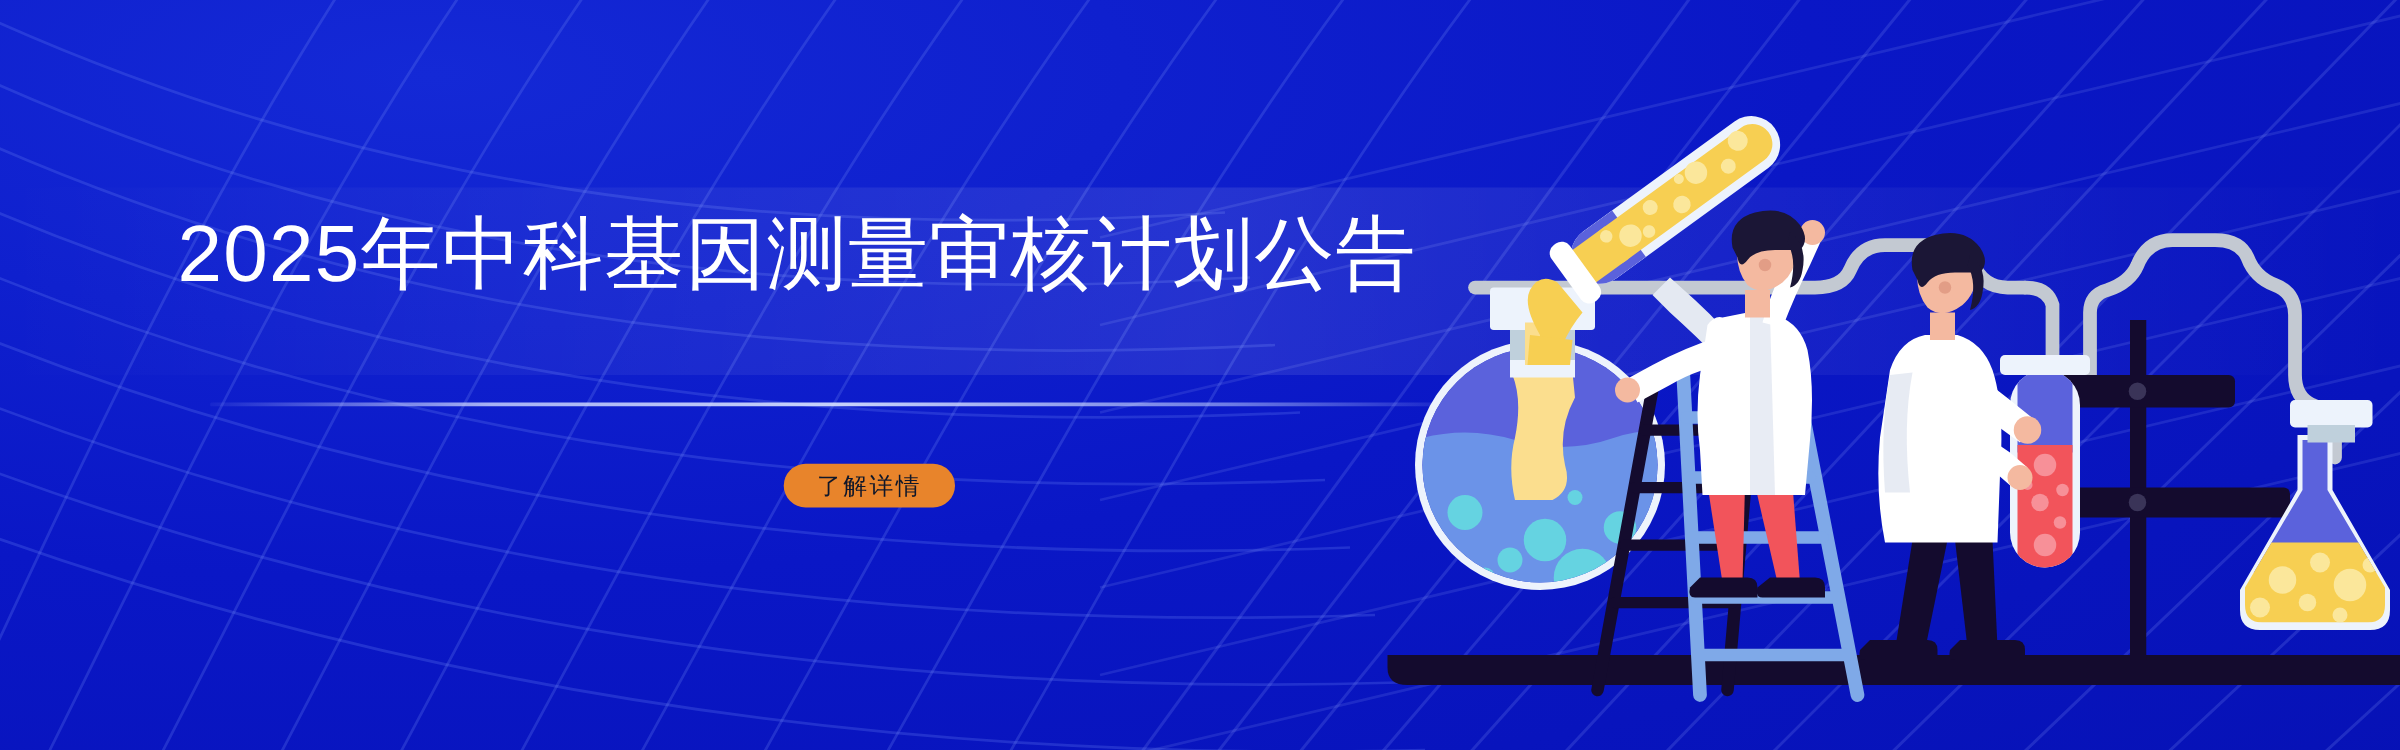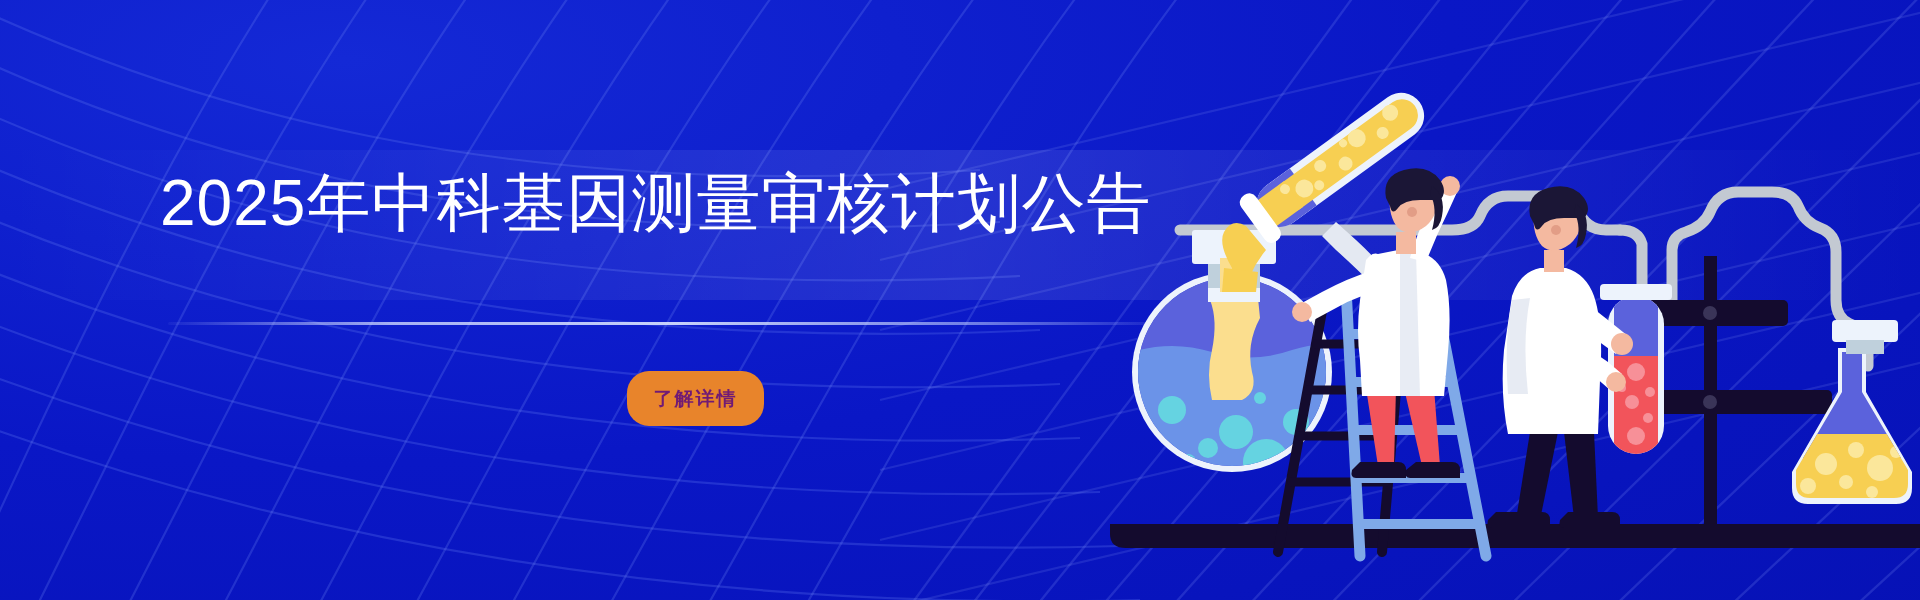--- a/index.html
+++ b/index.html
@@ -18,21 +18,21 @@
   .bg-base{
     position:absolute; inset:0;
     background:
       radial-gradient(120% 140% at 18% 10%, #1429D6 0%, #0A17C6 48%, #0611B4 100%);
   }
   .bg-svg{position:absolute;inset:0;width:100%;height:100%;}
 
   
   .headline{
     position:absolute;
-    left:160px;
+    left:142px;
     top:171px;
     font-size:64px;
     line-height:1;
     letter-spacing:1px;
     color:#FFFFFF;
     white-space:nowrap;
     font-weight:400;
   }
   .divider{
     position:absolute;
@@ -46,34 +46,33 @@
       rgba(215,225,255,0.92) 50%,
       rgba(190,205,255,0.55) 80%,
       rgba(170,190,255,0.0) 100%);
     border-radius:2px;
   }
   .cta{
     position:absolute;
     left:627px;
     top:371px;
     width:137px;
-    height:55px;
+    height:35px;
     border:0;
     border-radius:22px;
     background:#E8842B;
-    color:#701a75;
+    color:#0f172a;
     font-size:19px;
     letter-spacing:2px;
     font-family:"Liberation Sans","DejaVu Sans",sans-serif;
     cursor:pointer;
     display:flex;
     align-items:center;
     justify-content:center;
     padding:0;
-    font-weight:bold;
   }
 
   
   .illus{
     position:absolute;
     right:0;
     top:0;
     width:860px;
     height:600px;
   }

